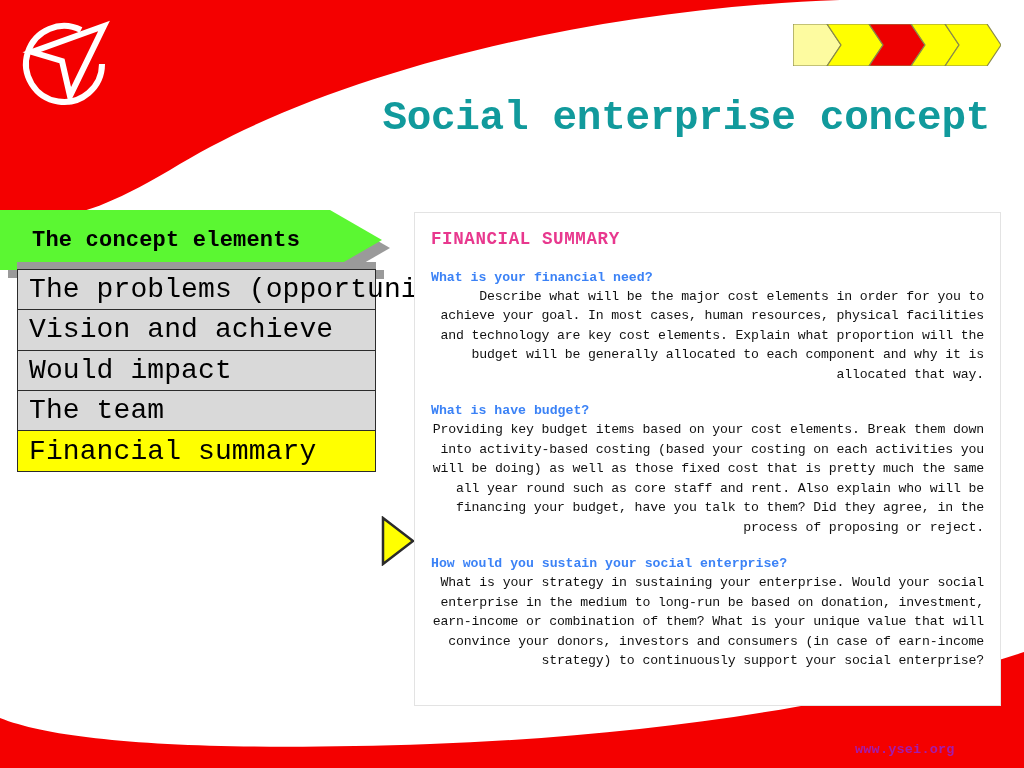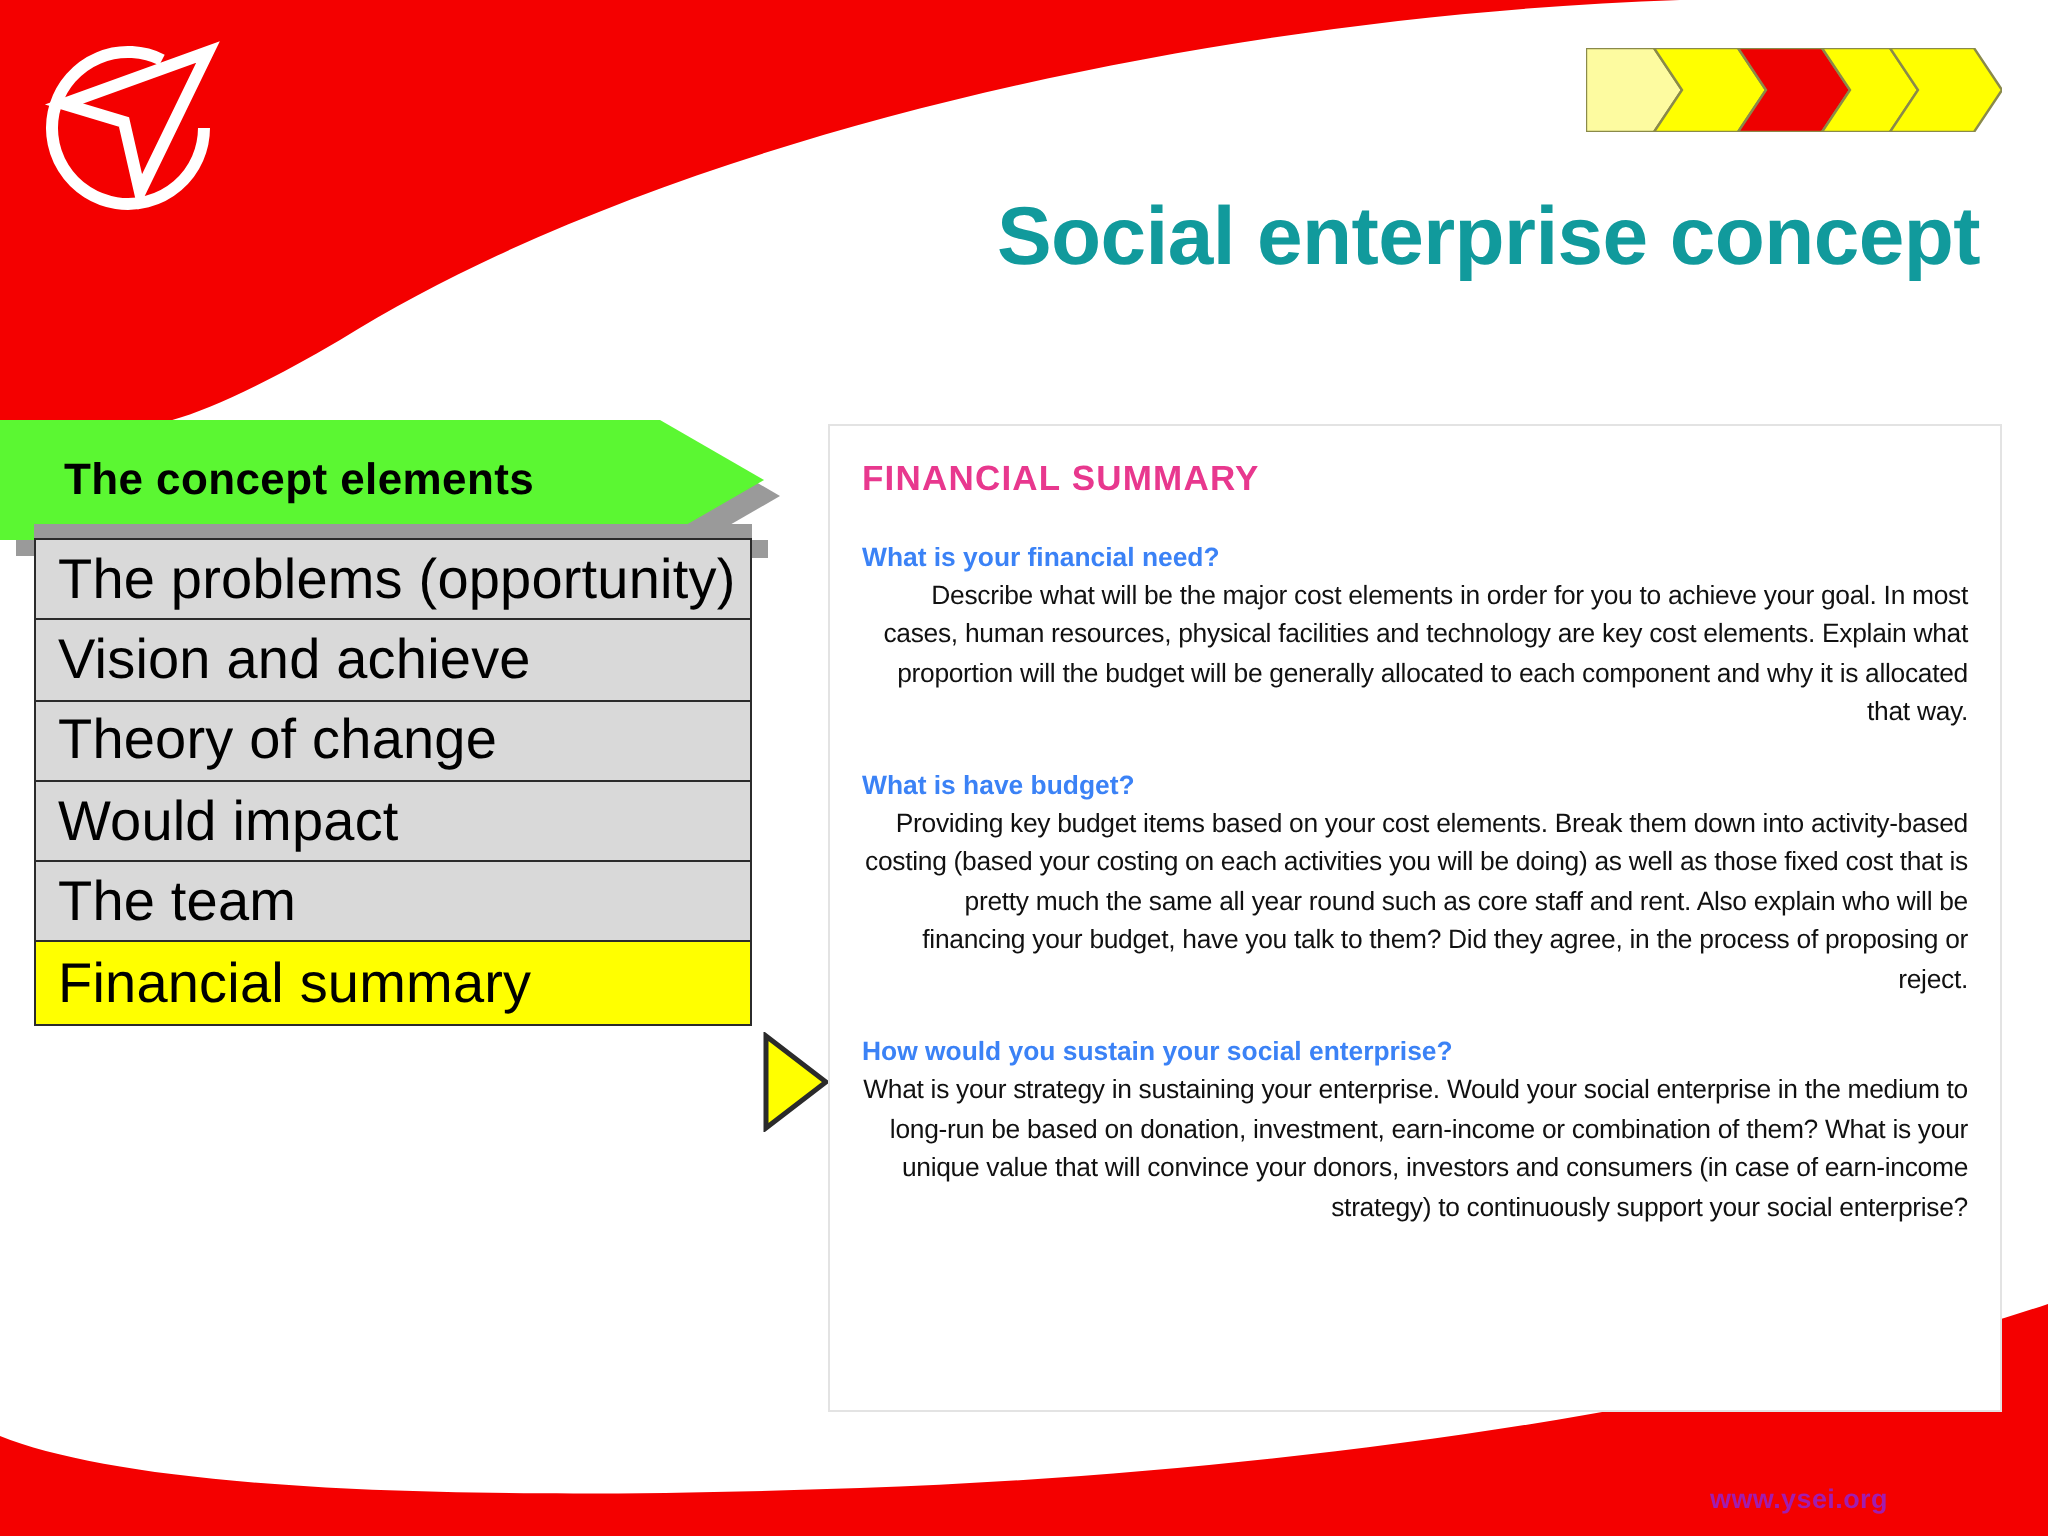--- a/index.html
+++ b/index.html
@@ -7,20 +7,21 @@
   body {
     font-family:"Liberation Sans", sans-serif;
     background:#ffffff;
     position:relative;
     overflow:hidden;
   }
   #slide {
     position:absolute; inset:0;
     width:1024px; height:684px;
     background:#ffffff;
+    font-family:Liberation Mono, monospace;
   }
 
   
   #deco-top, #deco-bottom {
     position:absolute; left:0; top:0;
     width:1024px; height:768px;
     pointer-events:none;
   }
 
   
@@ -192,23 +193,20 @@
   <div id="list-shadow-right"></div>
 
   <div id="element-list">
     <div class="row">
       <span>The problems  (opportunity)</span>
     </div>
     <div class="row">
       <span>Vision and achieve</span>
     </div>
     <div class="row">
-      <span>Theory of change</span>
-    </div>
-    <div class="row">
       <span>Would impact</span>
     </div>
     <div class="row">
       <span>The team</span>
     </div>
     <div class="row highlight">
       <span>Financial summary</span>
     </div>
   </div>
 

